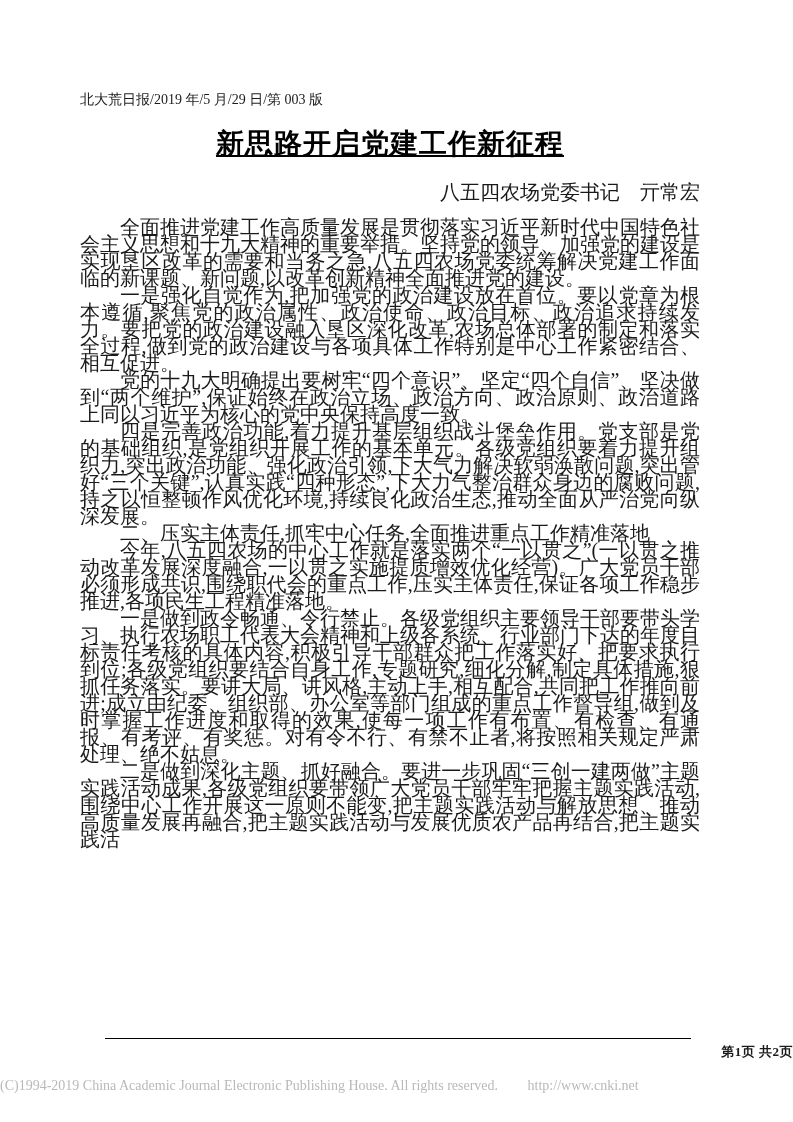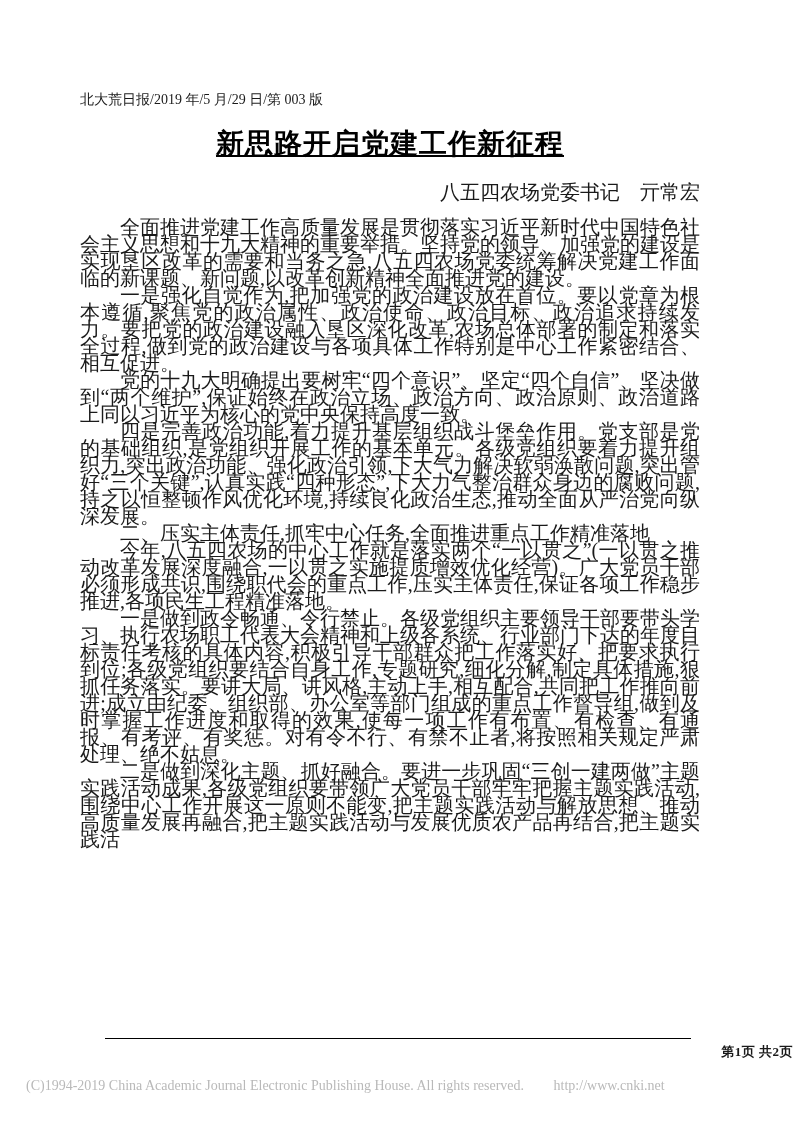--- a/index.html
+++ b/index.html
@@ -70,21 +70,21 @@
     left:105px;
     width:688px;
     text-align:right;
     font-size:13px;
     font-weight:600;
     letter-spacing:0.5px;
     font-family:"Liberation Serif","DejaVu Serif",serif;
   }
   .copyright-bar{
     position:absolute;
-    left:26px;
+    left:0;
     top:1077px;
     width:760px;
     font-size:14px;
     line-height:18px;
     color:var(--watermark);
     font-family:"Liberation Serif","DejaVu Serif",serif;
     white-space:nowrap;
   }
   .copyright-bar .cnki-url{
     margin-left:26px;

